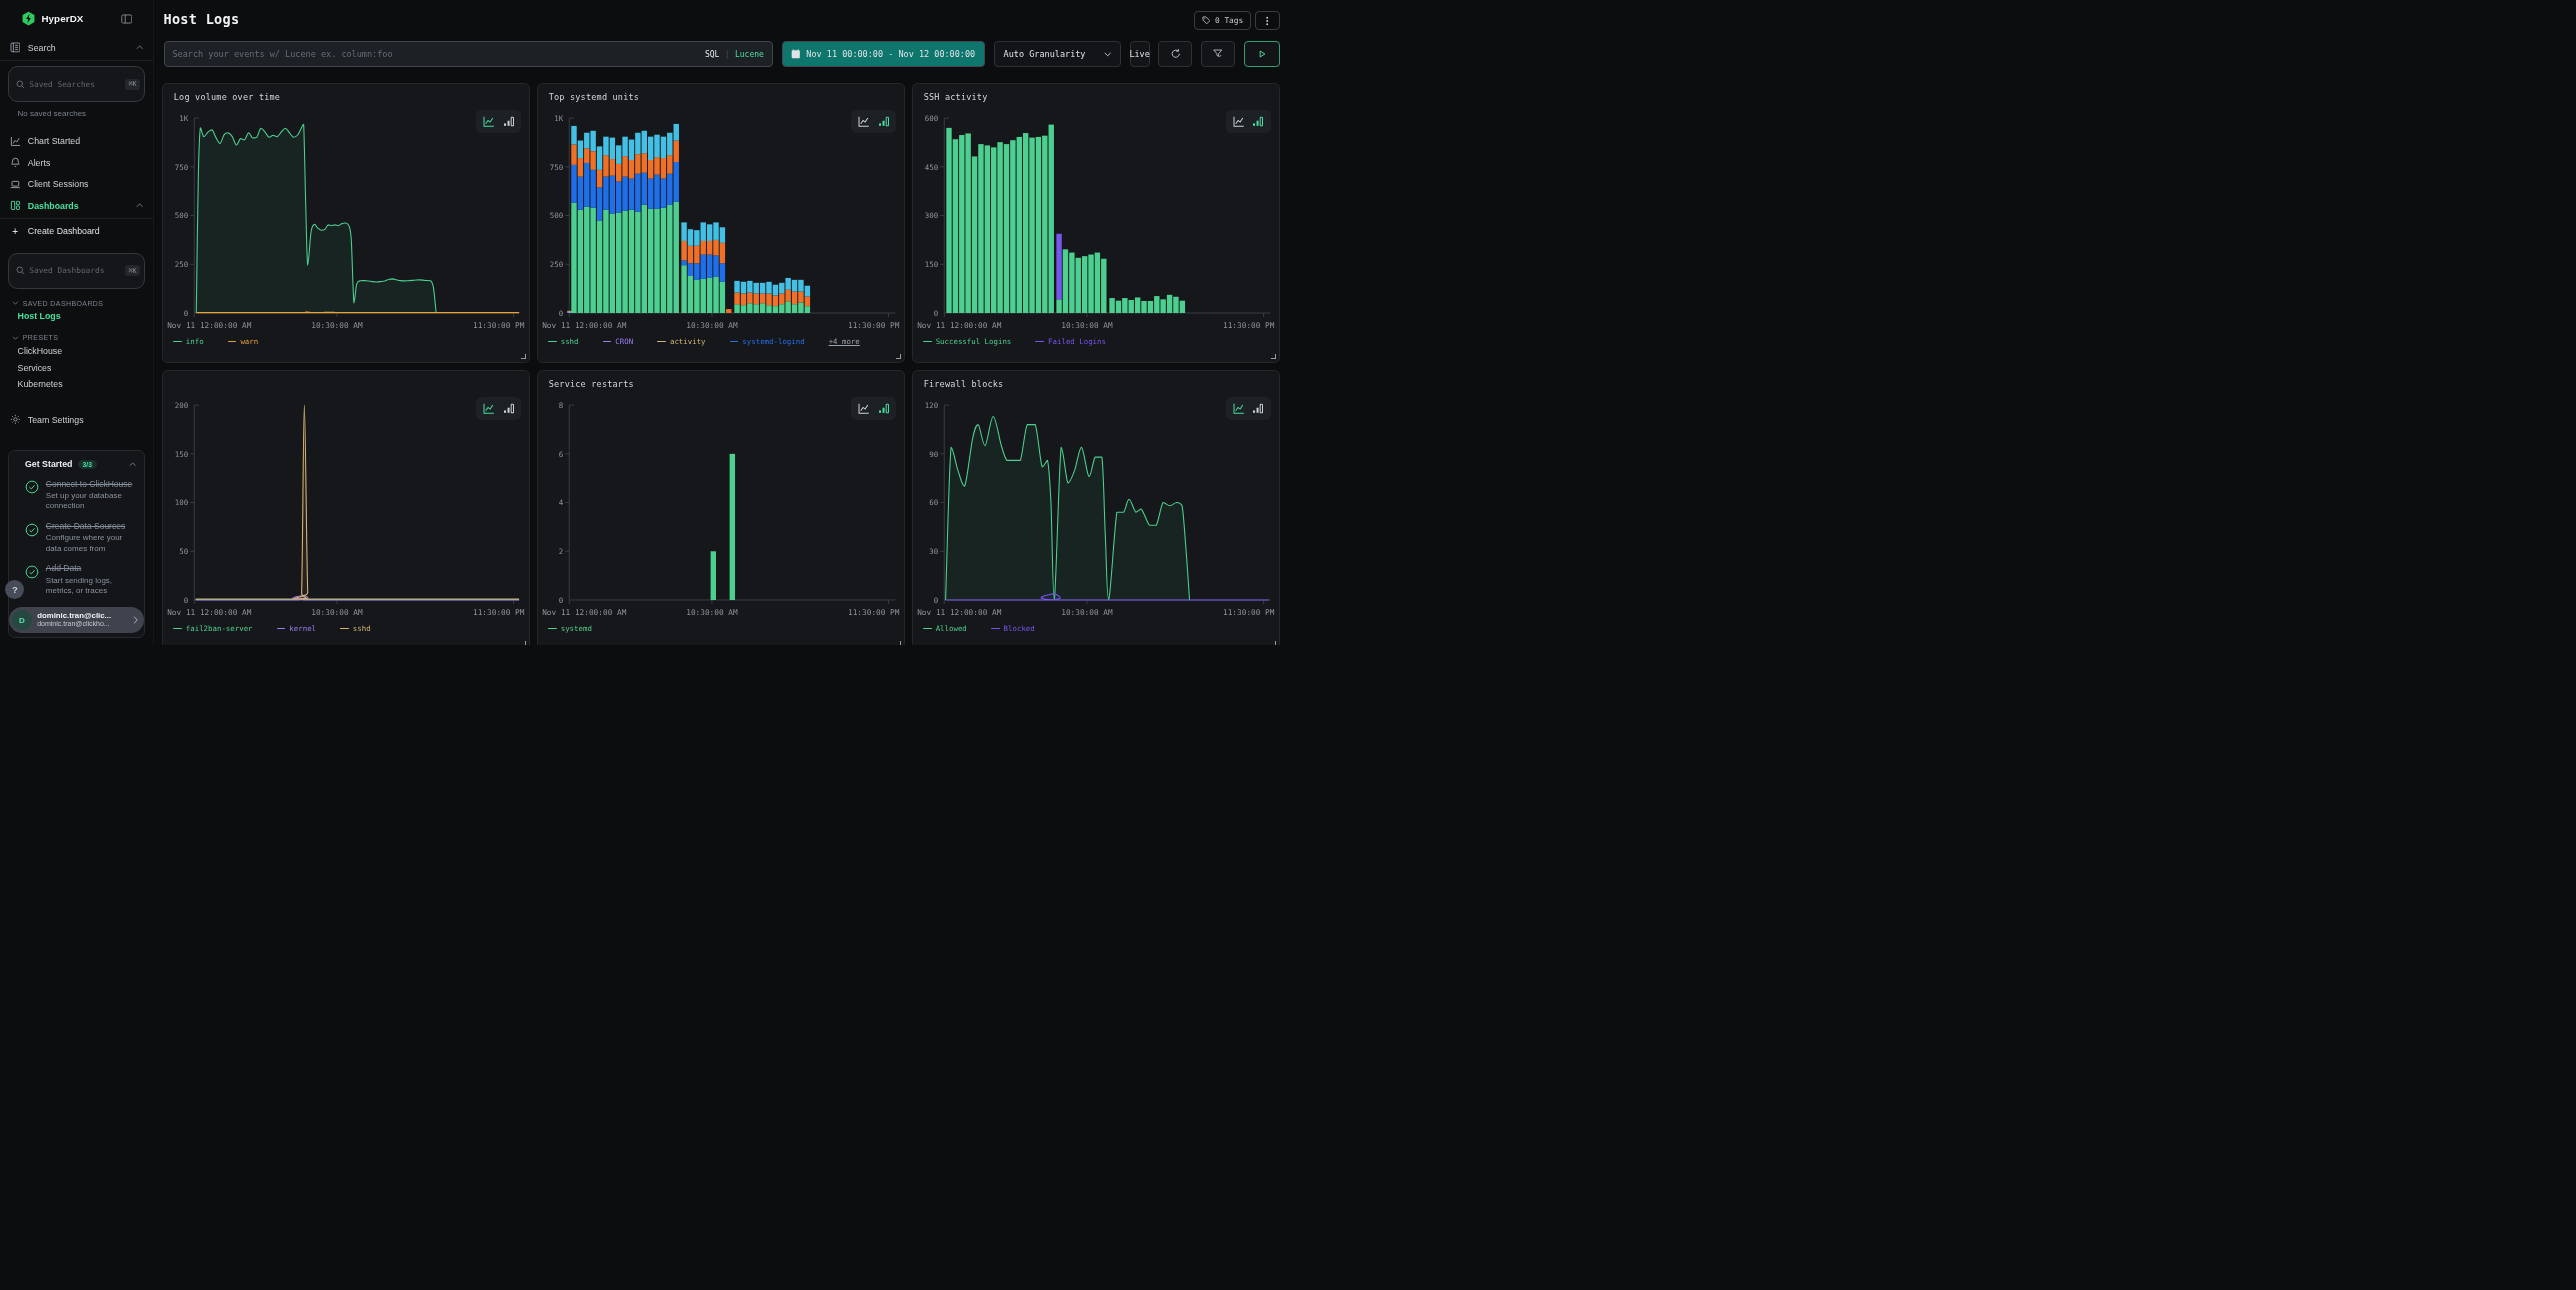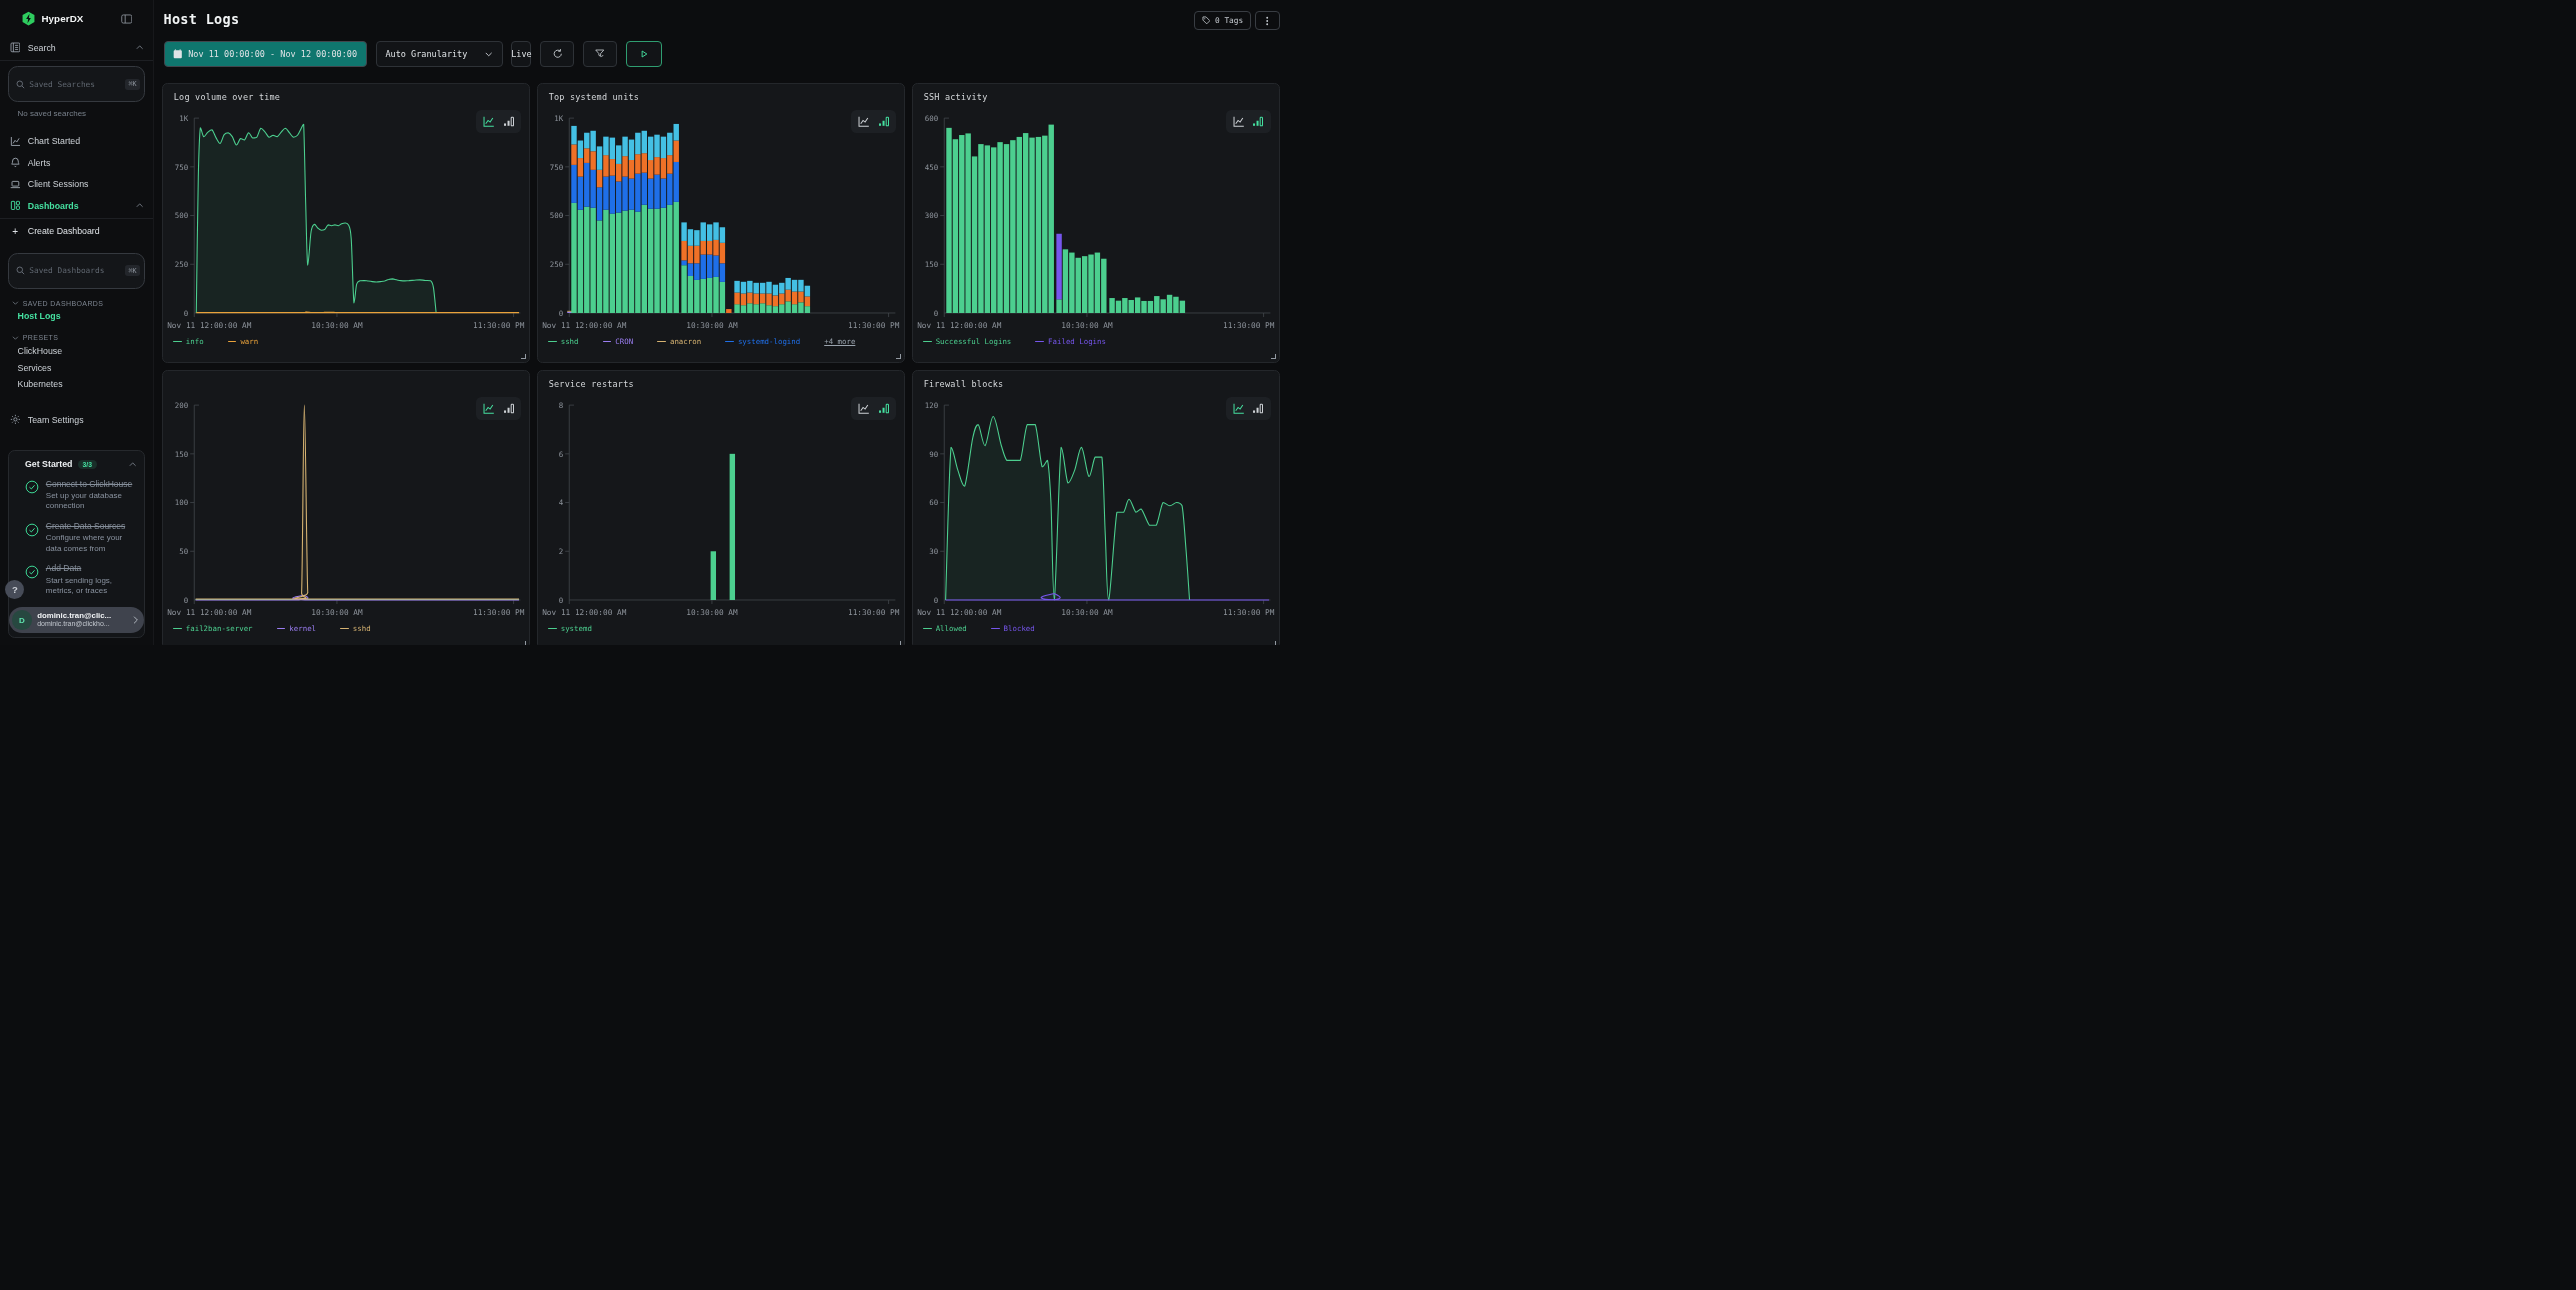--- a/index.html
+++ b/index.html
@@ -293,20 +293,28 @@
           <button class="chip-btn" style="width:25px;justify-content:center;padding:0">
             <svg width="2.4" height="10" viewBox="0 0 4 16" fill="currentColor">
                 <circle cx="2" cy="2.5" r="1.6"></circle>
                 <circle cx="2" cy="8" r="1.6"></circle>
                 <circle cx="2" cy="13.5" r="1.6"></circle>
               </svg>
           </button>
         </div>
       </div>
       <div class="hdr-controls">
+        <div class="search-box">
+          <input type="text" placeholder="Search your events w/ Lucene ex. column:foo" style="">
+          <span class="lang">
+            <span class="sql">SQL</span>
+            <span class="sep">|</span>
+            <span class="lucene">Lucene</span>
+          </span>
+        </div>
         <button class="btn date-btn">
           <svg width="9.5" height="9.5" viewBox="0 0 14 14" fill="currentColor">
               <path d="M3.5 0.5v2M10.5 0.5v2" stroke="currentColor" stroke-width="1.4"></path>
               <rect x="1" y="2" width="12" height="11.5" rx="1.5"></rect>
             </svg>
           <span>Nov 11 00:00:00 - Nov 12 00:00:00</span>
         </button>
         <button class="btn" style="width:127px;justify-content:space-between">
           <span>Auto Granularity</span>
           <span class="chev-d">
@@ -566,21 +574,21 @@
             <span class="leg-item">
               <span class="leg-dash" style="background: rgb(76, 207, 143);"></span>
               <span style="color: rgb(76, 207, 143);">sshd</span>
             </span>
             <span class="leg-item">
               <span class="leg-dash" style="background: rgb(155, 126, 242);"></span>
               <span style="color: rgb(155, 126, 242);">CRON</span>
             </span>
             <span class="leg-item">
               <span class="leg-dash" style="background: rgb(214, 179, 114);"></span>
-              <span style="color: rgb(214, 179, 114);">anacron</span>
+              <span style="color: rgb(214, 179, 114);">activity</span>
             </span>
             <span class="leg-item">
               <span class="leg-dash" style="background: rgb(31, 111, 232);"></span>
               <span style="color: rgb(31, 111, 232);">systemd-logind</span>
             </span>
             <span class="leg-more">+4 more</span>
           </div>
         <div class="resize-handle"></div>
       </div>
       <div class="card">

